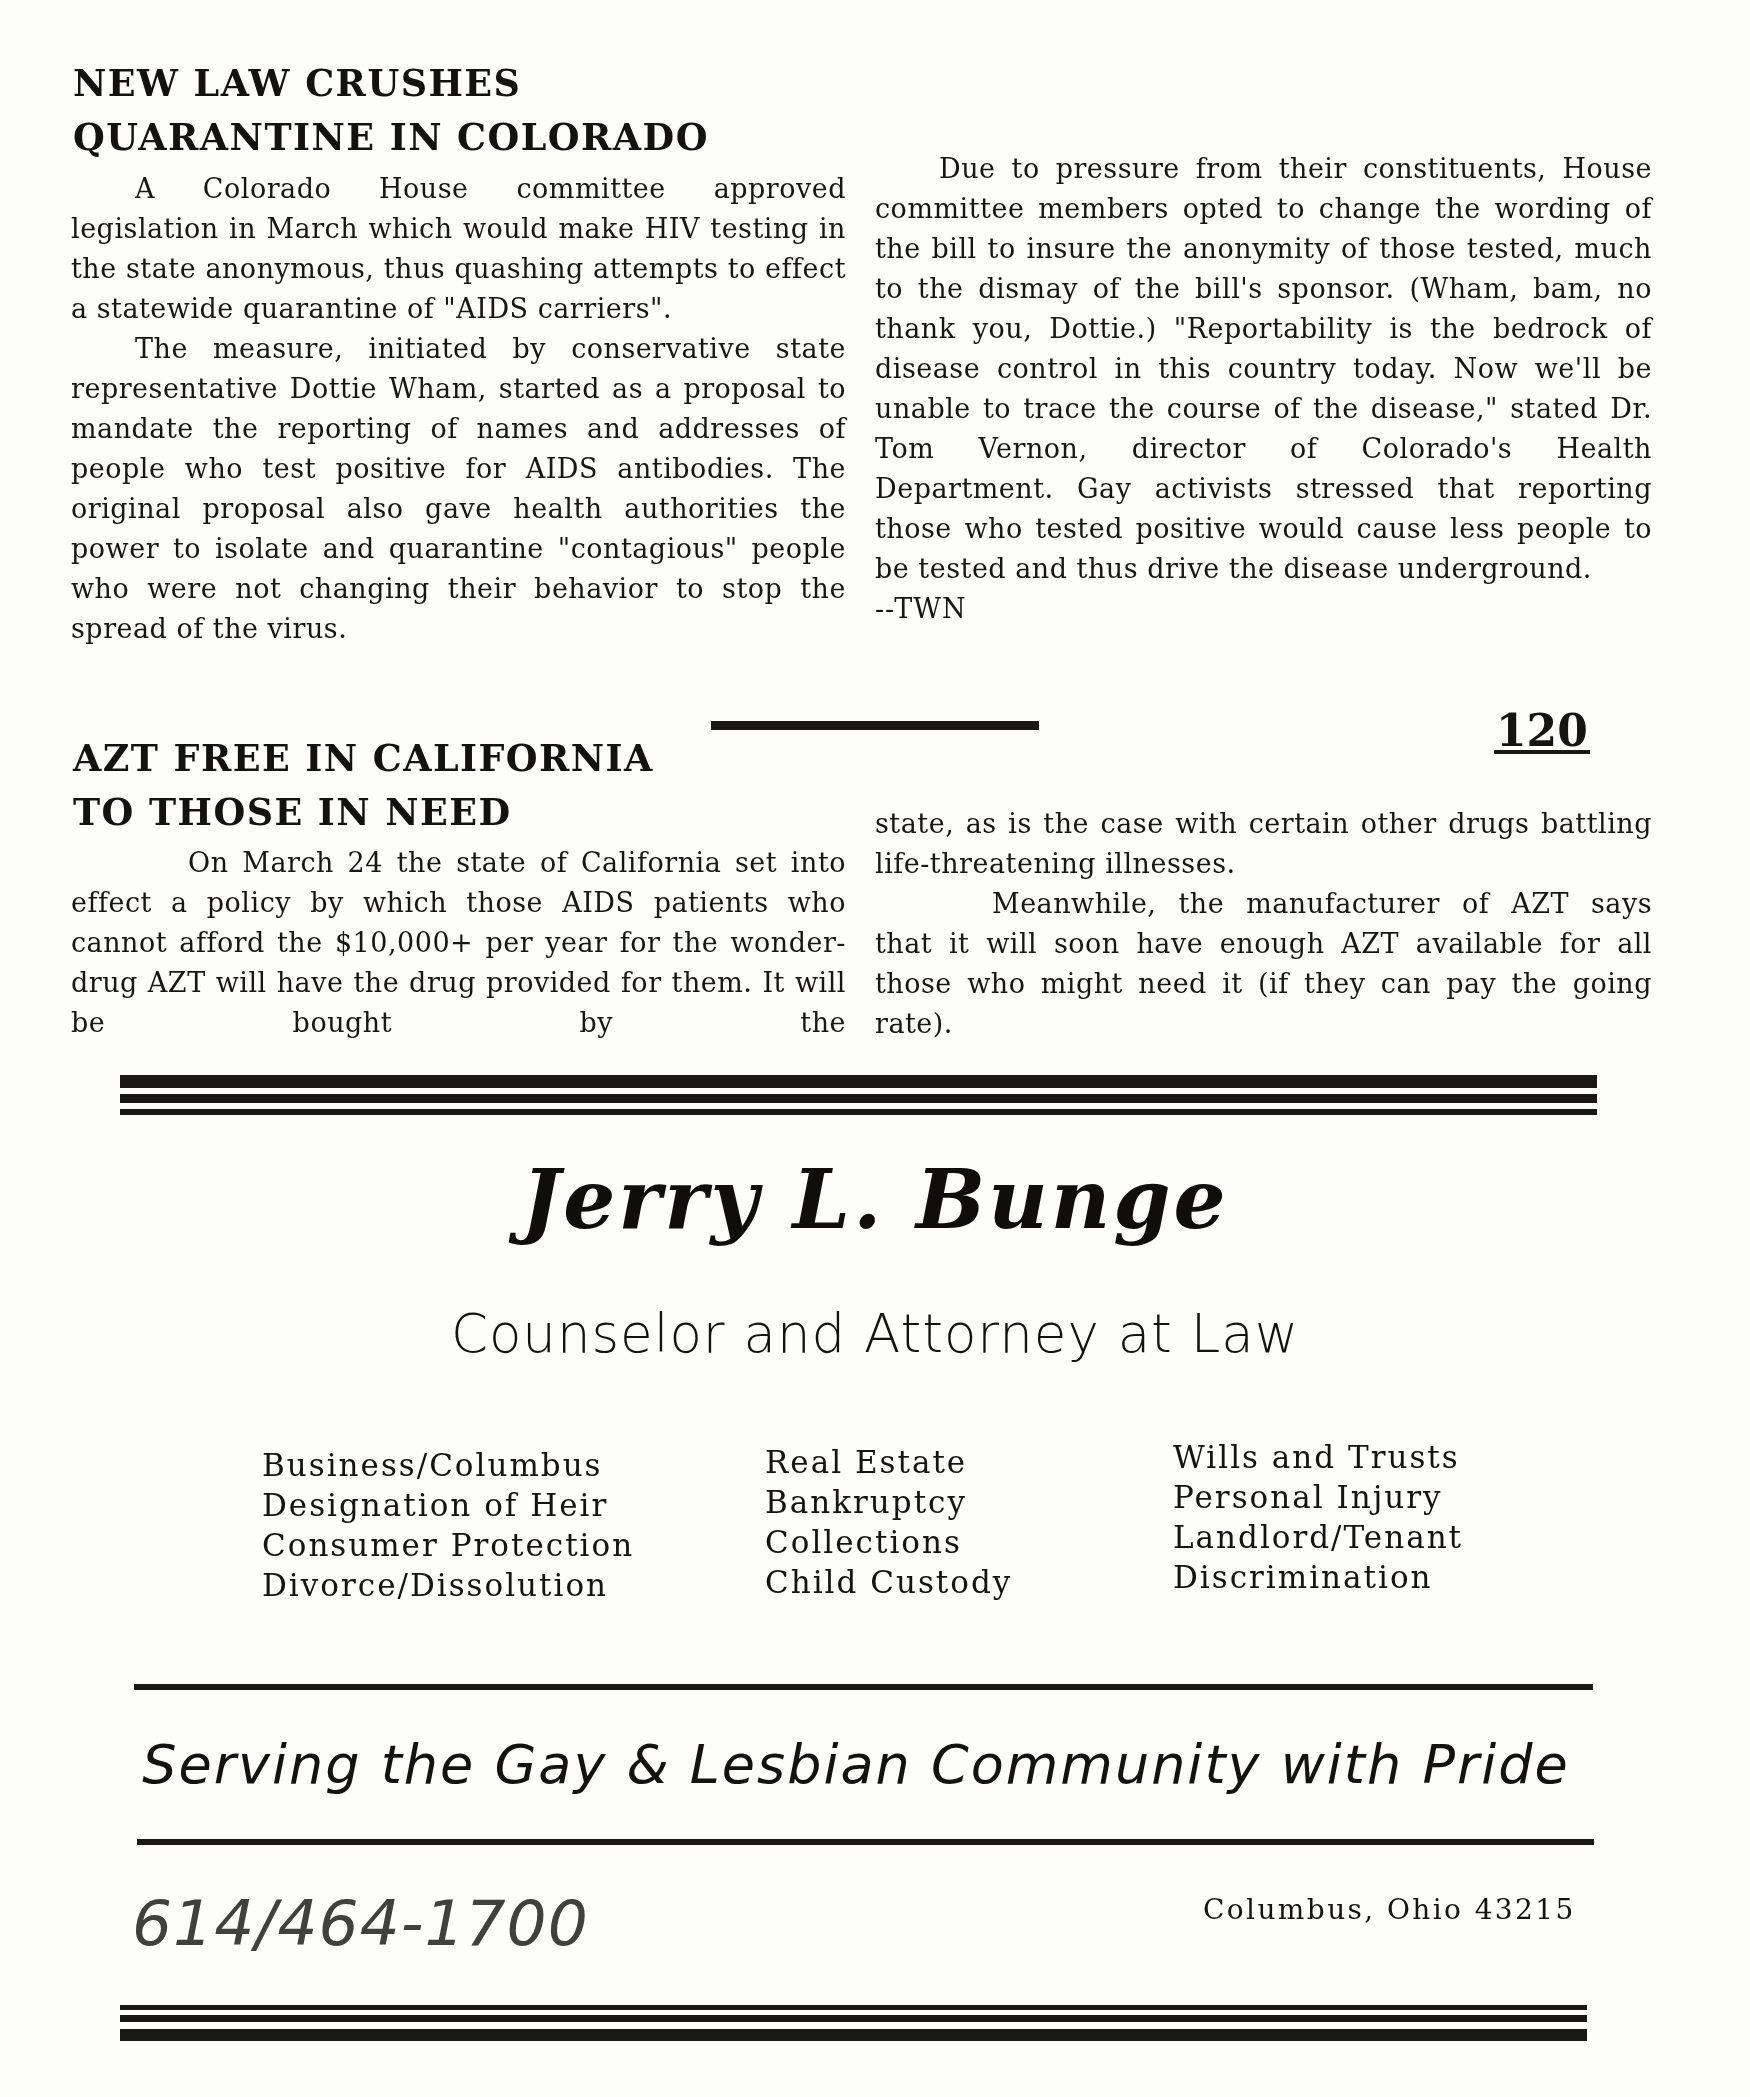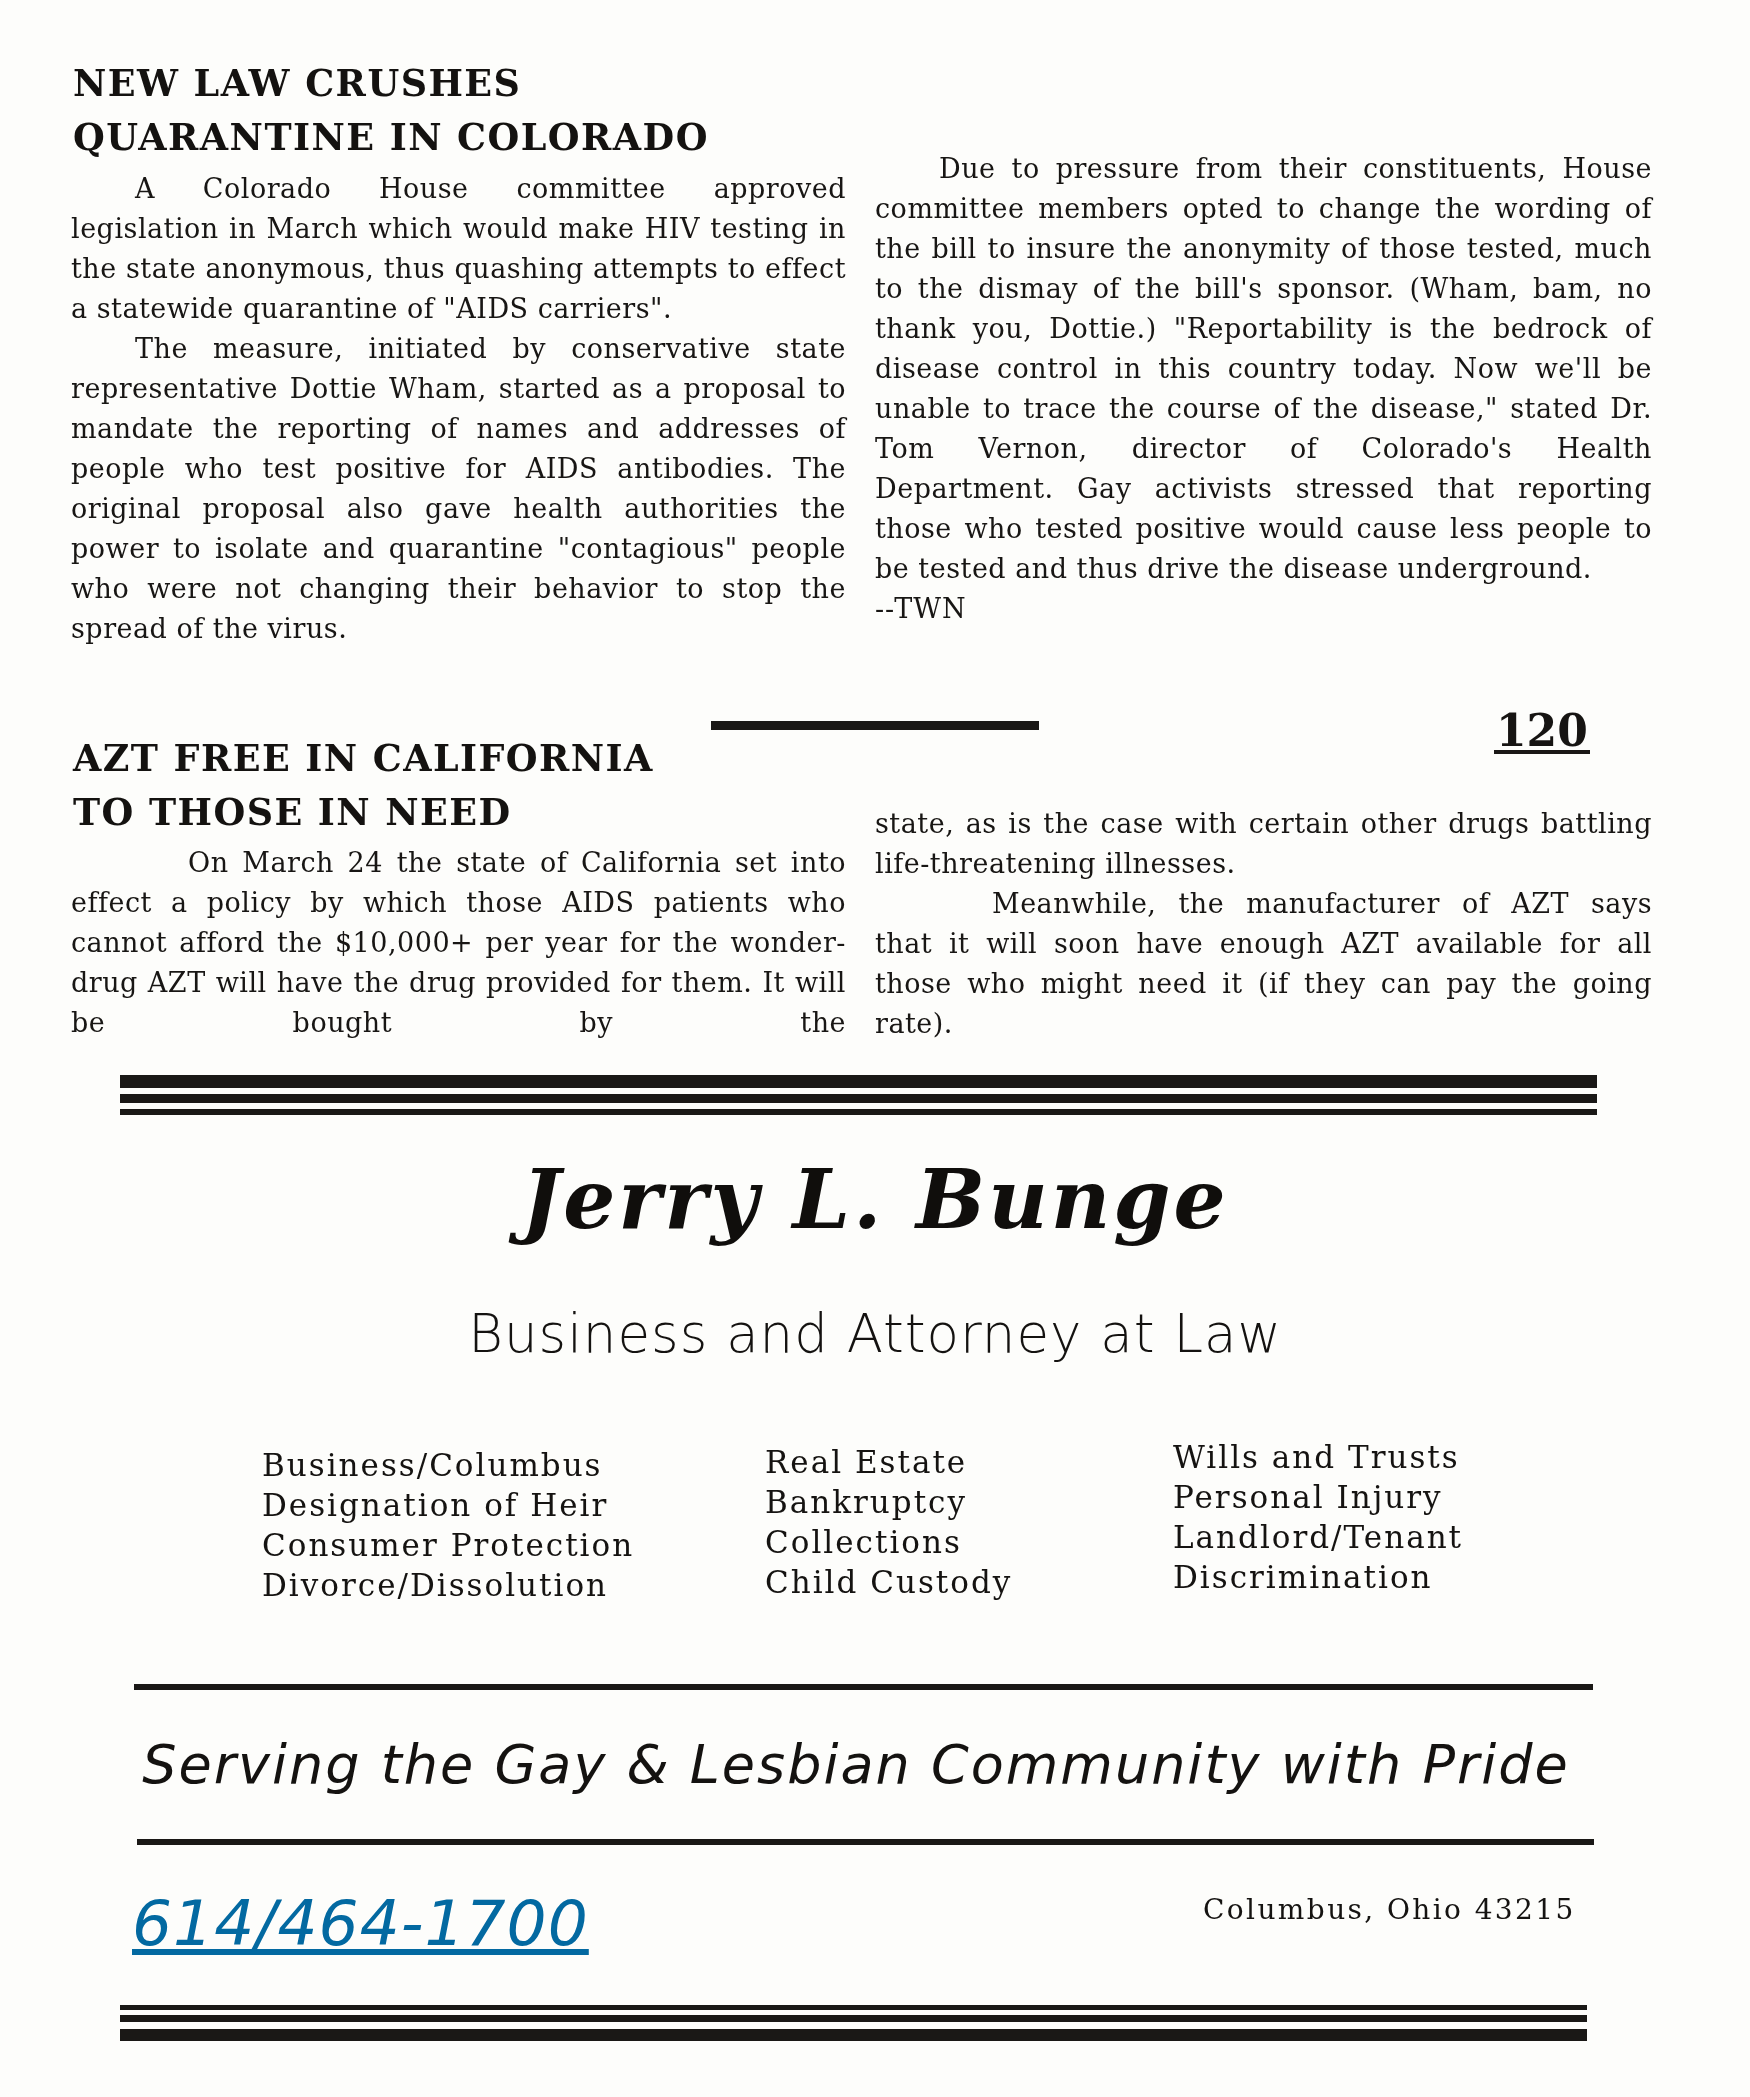--- a/index.html
+++ b/index.html
@@ -40,21 +40,21 @@
     font-family: "DejaVu Serif", serif; font-size: 31px; line-height: 40px;
     letter-spacing: 2px; color: #151311;
   }
   .practice div { white-space: nowrap; }
   .tagline {
     font-family: "DejaVu Sans", sans-serif; font-style: italic; font-size: 54px;
     letter-spacing: 2px; text-align: center; color: #141210; white-space: nowrap;
   }
   .phone {
     font-family: "DejaVu Sans", sans-serif; font-style: italic; font-size: 63px;
-    letter-spacing: 1px; color: #0369a1; text-decoration: underline;
+    letter-spacing: 1px; color: #404040;
   }
   .address {
     font-family: "DejaVu Serif", serif; font-size: 28px; line-height: 40px;
     letter-spacing: 2.4px; color: #151311;
   }
 </style>
 </head>
 <body>
 
 <div class="abs headline" style="left:73px; top:56px;">
@@ -89,21 +89,21 @@
   <p>state, as is the case with certain other drugs battling life-threatening illnesses.</p>
   <p class="indent2">Meanwhile, the manufacturer of AZT says that it will soon have enough AZT available for all those who might need it (if they can pay the going rate).</p>
 </div>
 
 <div class="rule" style="left:120px; top:1075px; width:1477px; height:12.7px;"></div>
 <div class="rule" style="left:120px; top:1094px; width:1477px; height:8.8px;"></div>
 <div class="rule" style="left:120px; top:1109px; width:1477px; height:5.9px;"></div>
 
 <div class="abs name" style="left:0; width:1750px; top:1151px;">Jerry L. Bunge</div>
 
-<div class="abs subtitle" style="left:0; width:1750px; top:1303px;">Business and Attorney at Law</div>
+<div class="abs subtitle" style="left:0; width:1750px; top:1303px;">Counselor and Attorney at Law</div>
 
 <div class="abs practice" style="left:262px; top:1445px;">
   <div>Business/Columbus</div>
   <div>Designation of Heir</div>
   <div>Consumer Protection</div>
   <div>Divorce/Dissolution</div>
 </div>
 <div class="abs practice" style="left:765px; top:1442px;">
   <div>Real Estate</div>
   <div>Bankruptcy</div>

